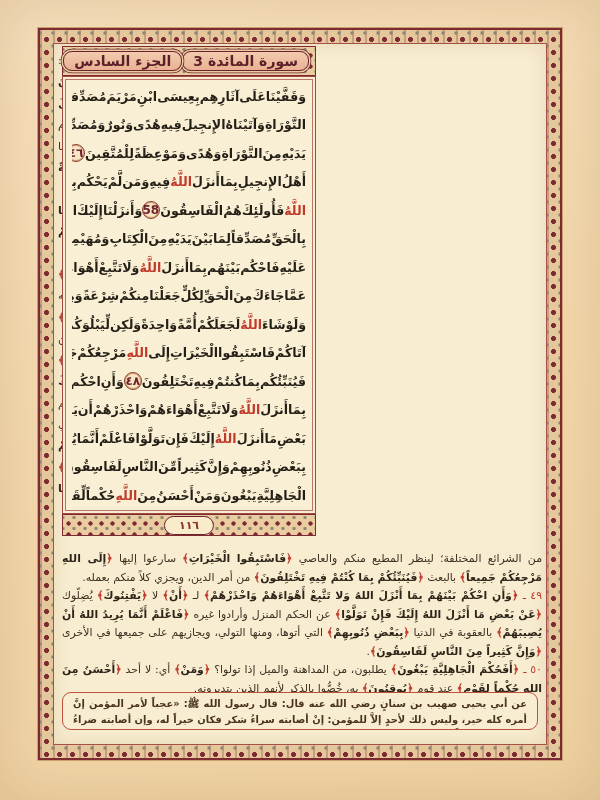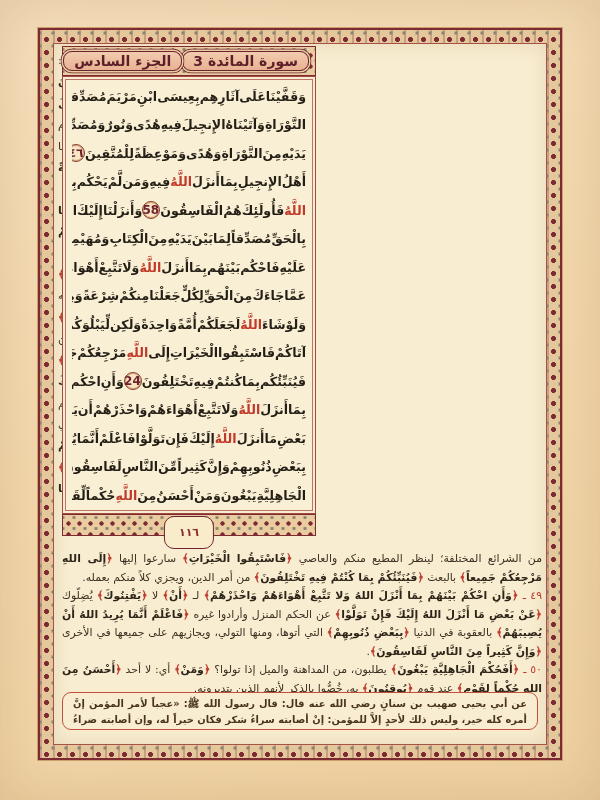--- a/index.html
+++ b/index.html
@@ -50,21 +50,21 @@
     direction:rtl;font-weight:bold;font-size:12.6px;color:#241f16;overflow:hidden;white-space:nowrap;}
   .mline span{display:inline-block;}
   .allah{color:#c0392b;}
   .medallion{flex:0 0 auto;width:16px;height:16px;border-radius:50%;
     border:1.3px solid #8a3a2e;background:radial-gradient(#f7e6c4 55%,#e6bd8d);
     color:#6e2230;font-size:12px;font-weight:bold;line-height:16px;text-align:center;
     box-shadow:0 0 0 1px #d9a97f inset;}
   .mushaf-foot{position:relative;height:22px;}
   .pagenum{position:absolute;left:50%;top:1px;transform:translateX(-50%);
     background:#f8ecca;border:1.4px solid #6e2230;border-radius:10px;
-    padding:7px 14px;color:#8a2e2e;font-weight:bold;font-size:11px;line-height:17px;}
+    padding:0 14px;color:#8a2e2e;font-weight:bold;font-size:11px;line-height:17px;}
 
   
   .tafsir-bottom{position:absolute;left:8px;right:4px;top:506px;height:146px;overflow:hidden;
     direction:rtl;text-align:justify;text-justify:inter-word;
     font-size:10.9px;line-height:18.5px;color:#3b2f22;}
   .tafsir-bottom p{margin:0;}
 
   
   .hadith-box{position:absolute;left:8px;right:8px;bottom:14px;height:38px;box-sizing:border-box;
     border:1.3px solid #c0503c;border-radius:9px;background:#f8edd0;
@@ -194,21 +194,21 @@
               <span class="allah">اللَّهِ</span>
               <span>مَرْجِعُكُمْ</span>
               <span>جَمِيعاً</span>
             </div>
             <div class="mline">
               <span>فَيُنَبِّئُكُم</span>
               <span>بِمَا</span>
               <span>كُنتُمْ</span>
               <span>فِيهِ</span>
               <span>تَخْتَلِفُونَ</span>
-              <span class="medallion">24</span>
+              <span class="medallion">٤٨</span>
               <span>وَأَنِ</span>
               <span>احْكُم</span>
             </div>
             <div class="mline">
               <span>بِمَا</span>
               <span>أَنزَلَ</span>
               <span class="allah">اللَّهُ</span>
               <span>وَلَا</span>
               <span>تَتَّبِعْ</span>
               <span>أَهْوَاءَهُمْ</span>

